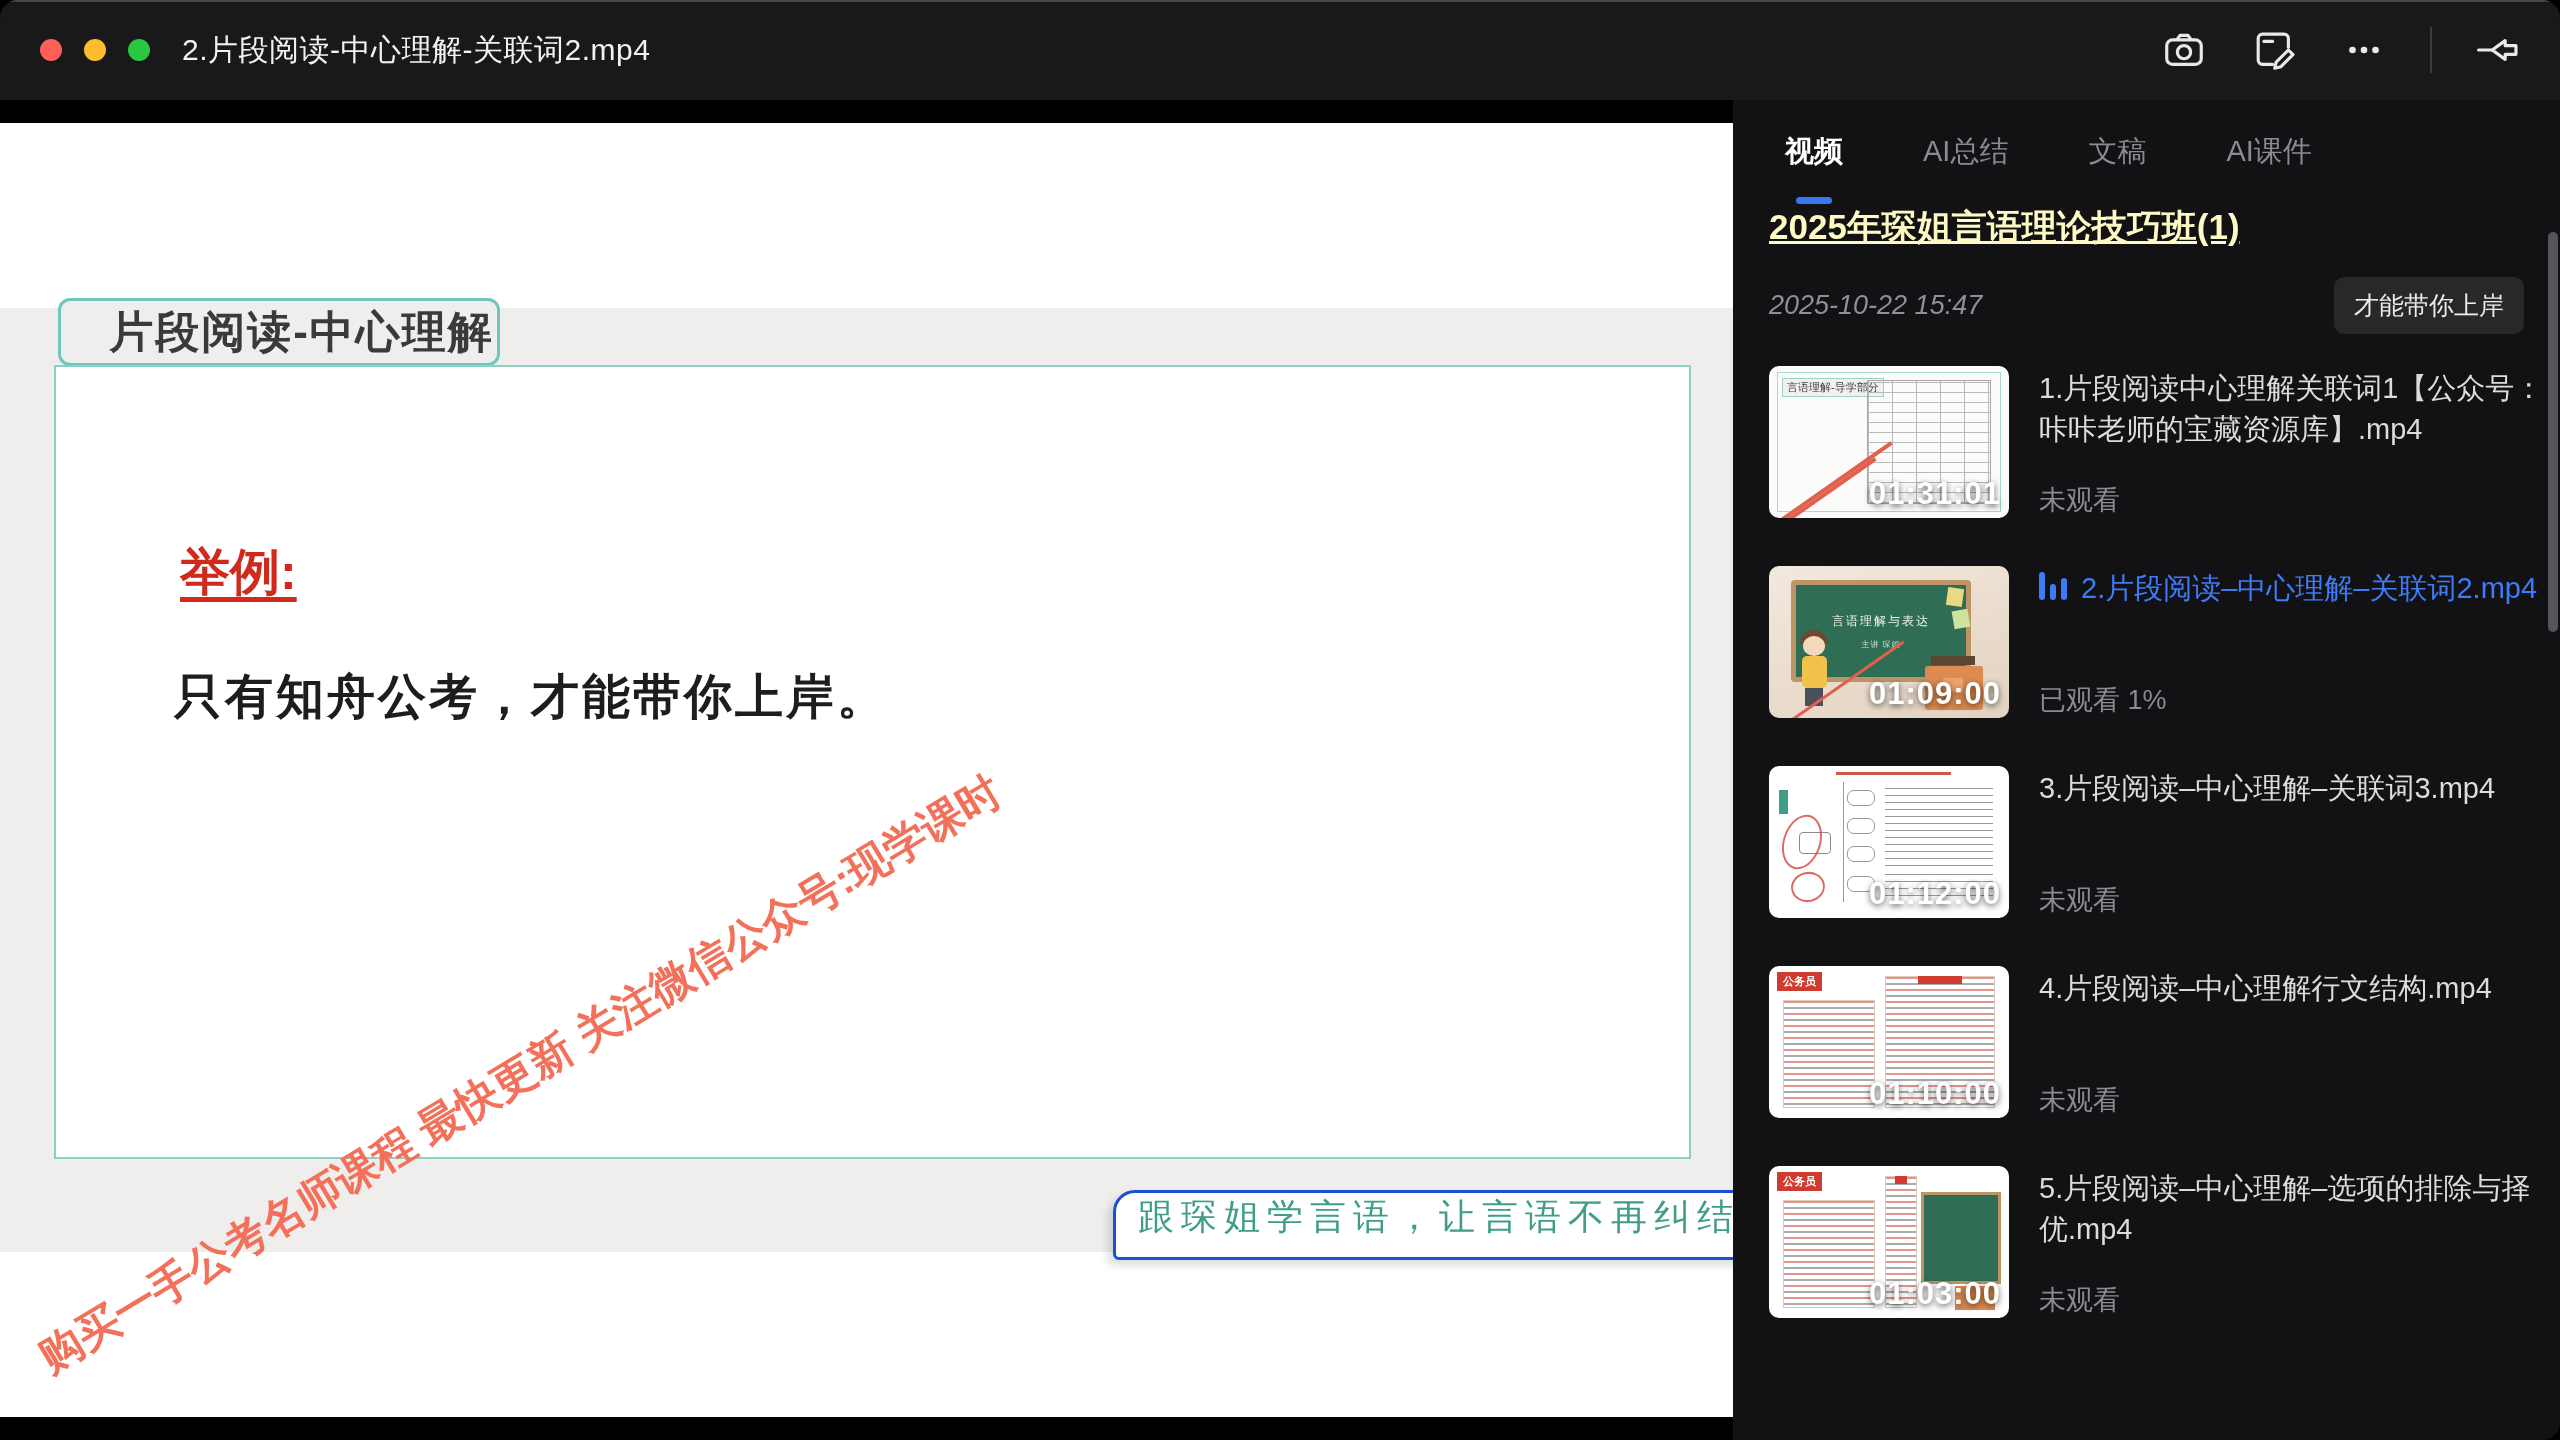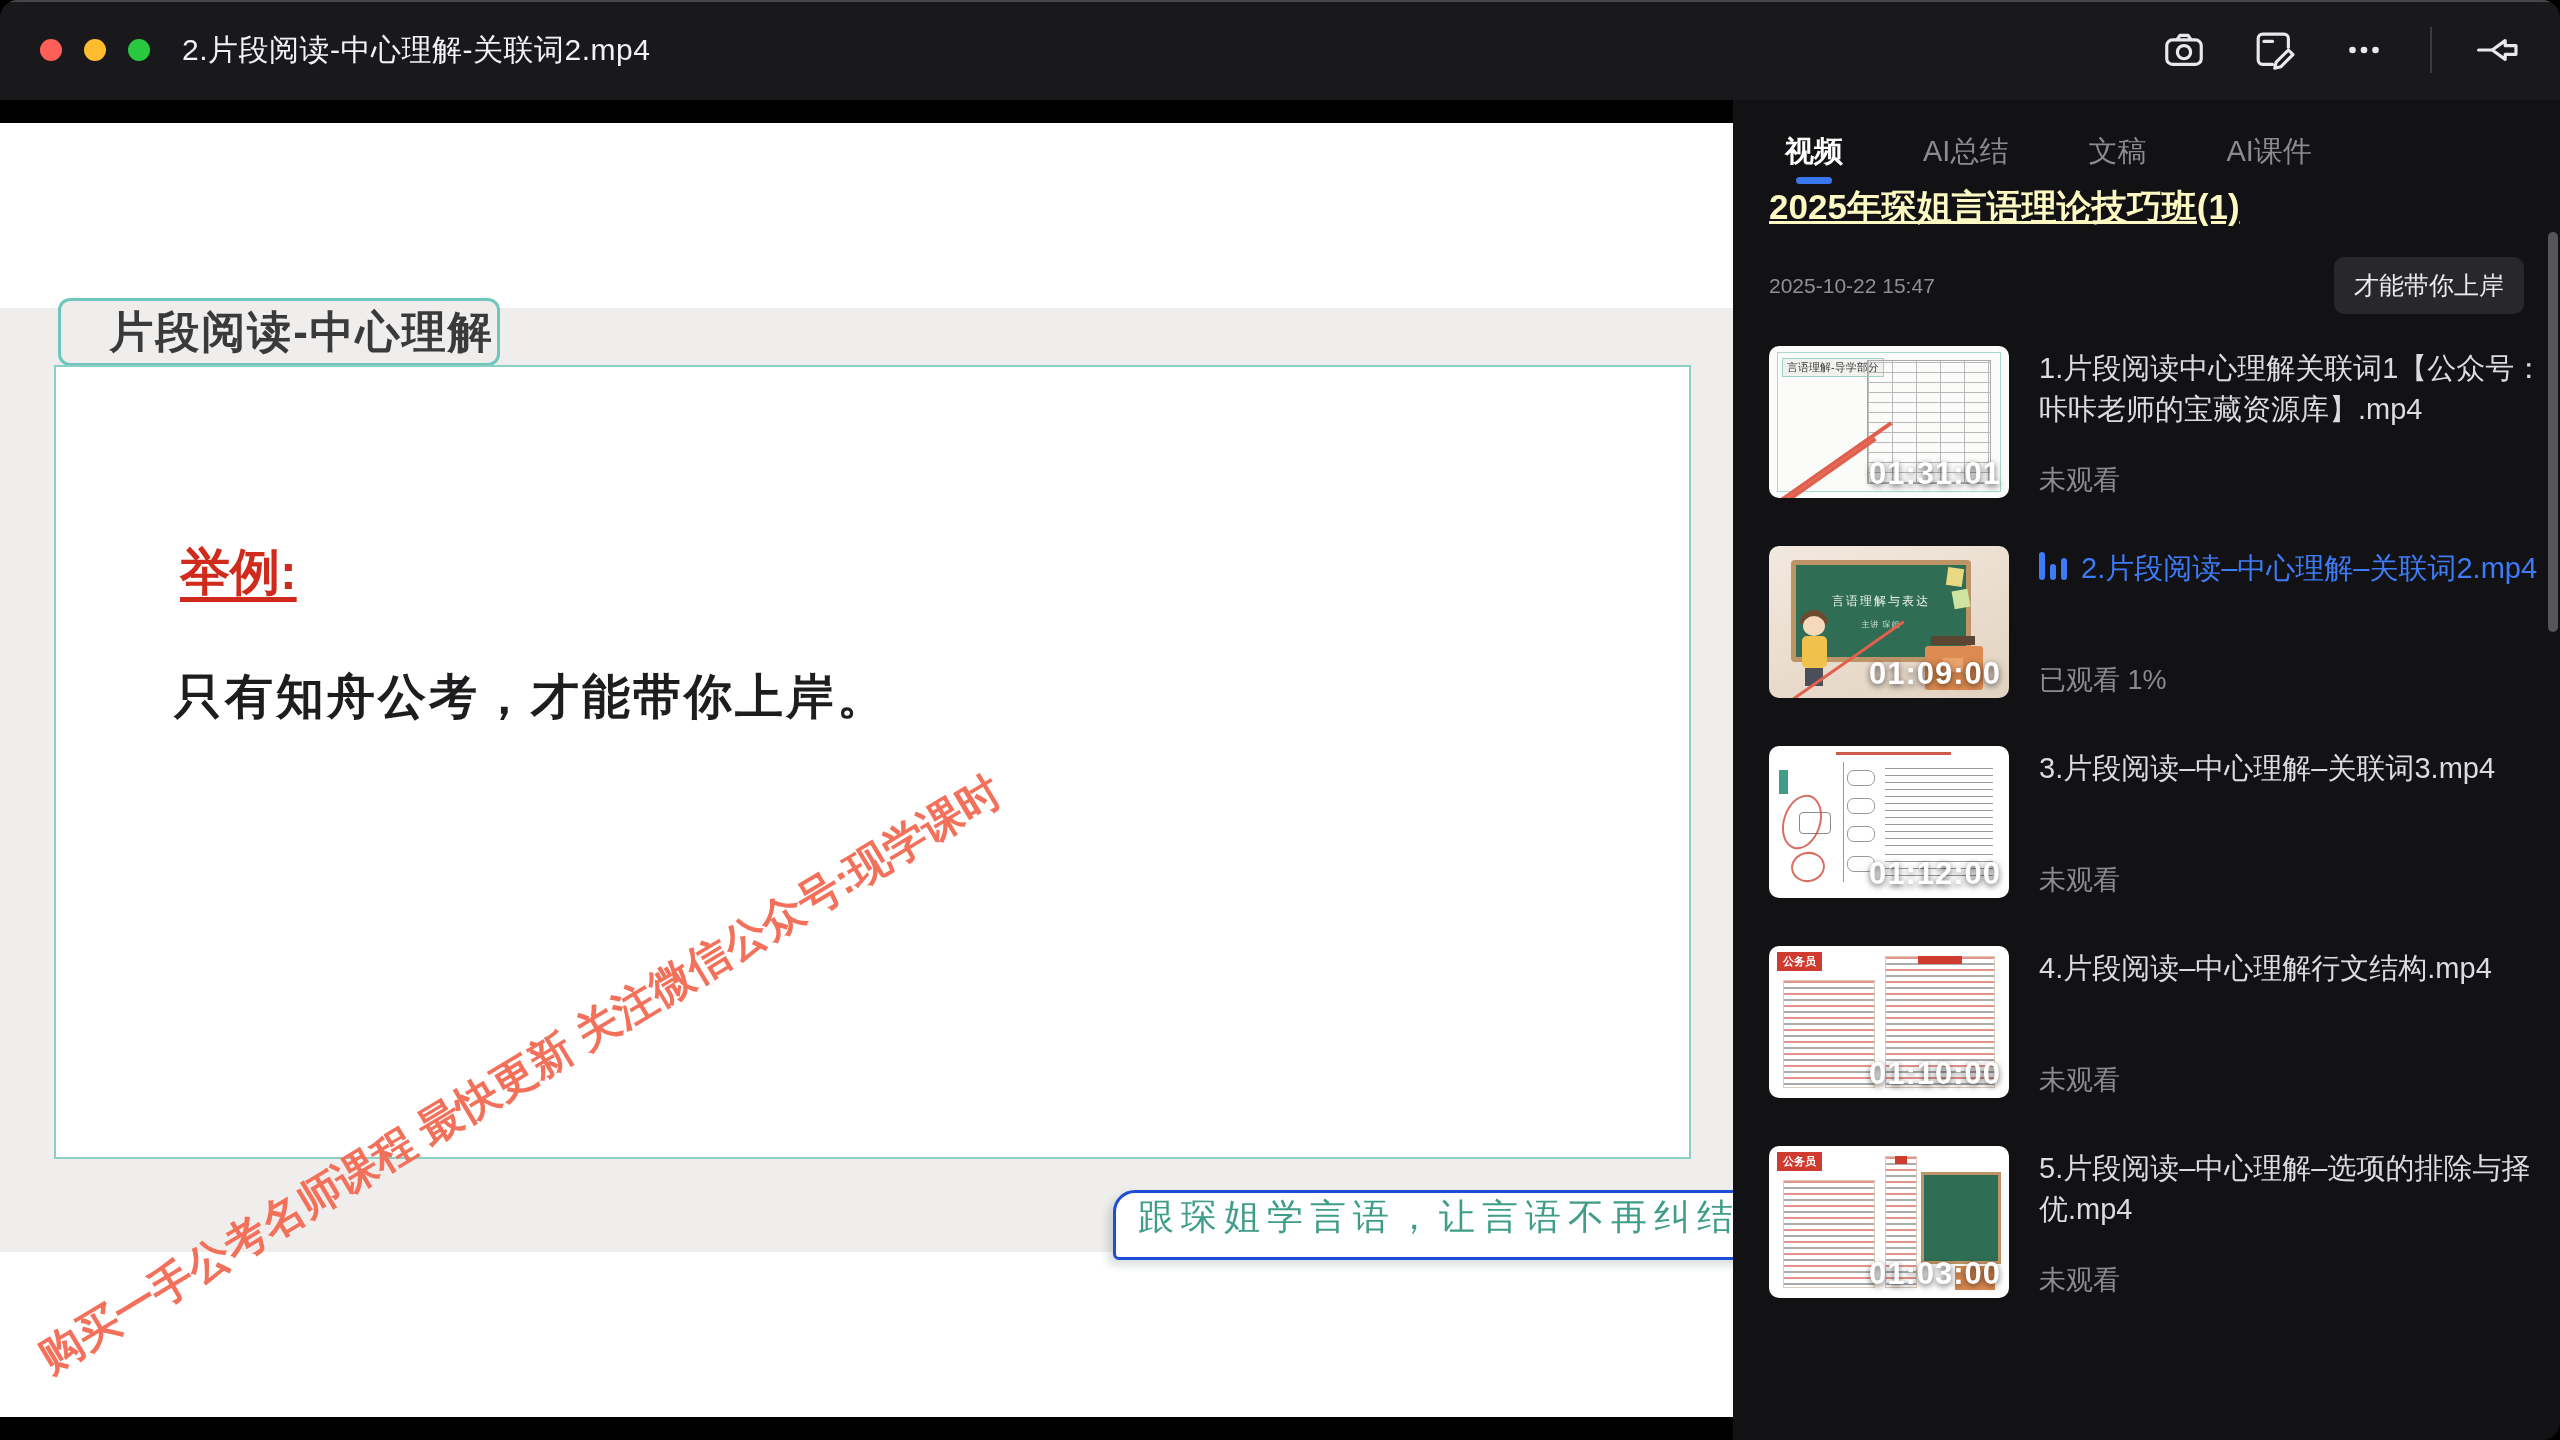--- a/index.html
+++ b/index.html
@@ -32,28 +32,28 @@
   .sentence{position:absolute;left:118px;top:298px;font-size:48px;font-weight:600;color:#1d1d1f;letter-spacing:3px;}
   .footer-note{position:absolute;left:1113px;top:1067px;width:720px;height:64px;background:#fff;
       border:3px solid #1d4ed8;border-radius:22px 0 0 6px;box-shadow:-5px 5px 8px rgba(40,70,65,.18);
       display:flex;align-items:flex-start;}
   .footer-note span{padding-left:22px;font-size:36px;color:#3f9d88;letter-spacing:7px;white-space:nowrap;}
   .watermark{position:absolute;left:58px;top:1205px;transform:rotate(-31deg);transform-origin:0 100%;
       font-size:43px;font-weight:bold;color:#f3705a;white-space:nowrap;}
   
   .sidebar{flex:1;position:relative;background:#121214;box-sizing:border-box;padding-left:36px;overflow:hidden;}
   .tabs{display:flex;gap:80px;margin:32px 0 0 16px;}
-  .tab{position:relative;font-size:29px;color:#8a8a90;padding-bottom:12px;cursor:pointer;}
+  .tab{position:relative;font-size:29px;color:#8a8a90;padding-bottom:32px;cursor:pointer;}
   .tab.active{color:#ffffff;font-weight:bold;}
   .tab .tab-underline{display:none;}
   .tab.active .tab-underline{display:block;position:absolute;left:50%;transform:translateX(-50%);
       bottom:0;width:36px;height:7px;border-radius:4px;background:#3b76f1;}
   .course-title{font-size:35px;font-weight:bold;color:#fef9c3;text-decoration:underline;}
   .meta-row{display:flex;align-items:center;justify-content:space-between;margin-top:26px;padding-right:36px;}
-  .date{font-size:21px;color:#8f8f95;}
+  .date{font-size:27px;color:#8f8f95;font-style:italic;}
   .open-file-btn{background:#28282b;border:none;color:#ececee;font-size:25px;padding:12px 20px;border-radius:10px;
       font-family:inherit;cursor:pointer;}
   .section-label{margin-top:54px;font-size:31px;font-weight:bold;color:#f0f0f2;}
   .playlist{margin-top:32px;}
   .row{display:flex;gap:30px;margin-bottom:46px;cursor:pointer;}
   .thumb{position:relative;width:240px;height:152px;border-radius:10px;overflow:hidden;flex:none;background:#fff;}
   .duration{position:absolute;right:8px;bottom:6px;font-size:31px;font-weight:bold;color:#fff;
       text-shadow:0 2px 6px rgba(0,0,0,.65);letter-spacing:1px;}
   .row-info{display:flex;flex-direction:column;justify-content:space-between;height:152px;width:510px;padding-top:2px;}
   .row-title{font-size:29px;line-height:41px;color:#dcdcde;}

